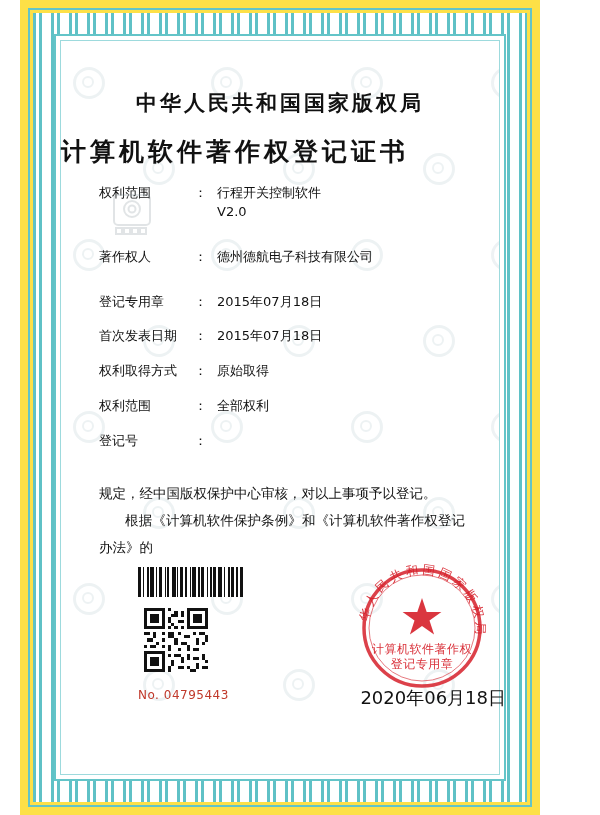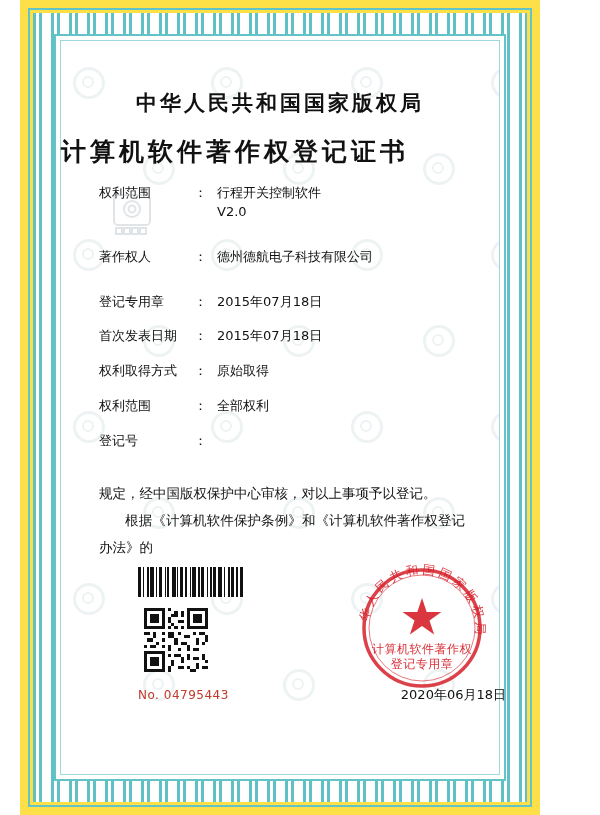--- a/index.html
+++ b/index.html
@@ -242,21 +242,21 @@
     color: #c0392b;
     font-family: "DejaVu Sans", sans-serif;
     letter-spacing: .5px;
   }
   .serial .no { color: #c0392b; }
 
   .issue-date {
     position: absolute;
     right: 34px;
     top: 686px;
-    font-size: 13px;
+    font-size: 18px;
     color: #111;
     font-family: "DejaVu Sans", sans-serif;
   }
 
   
   .seal {
     position: absolute;
     right: 48px;
     top: 558px;
     width: 140px;

